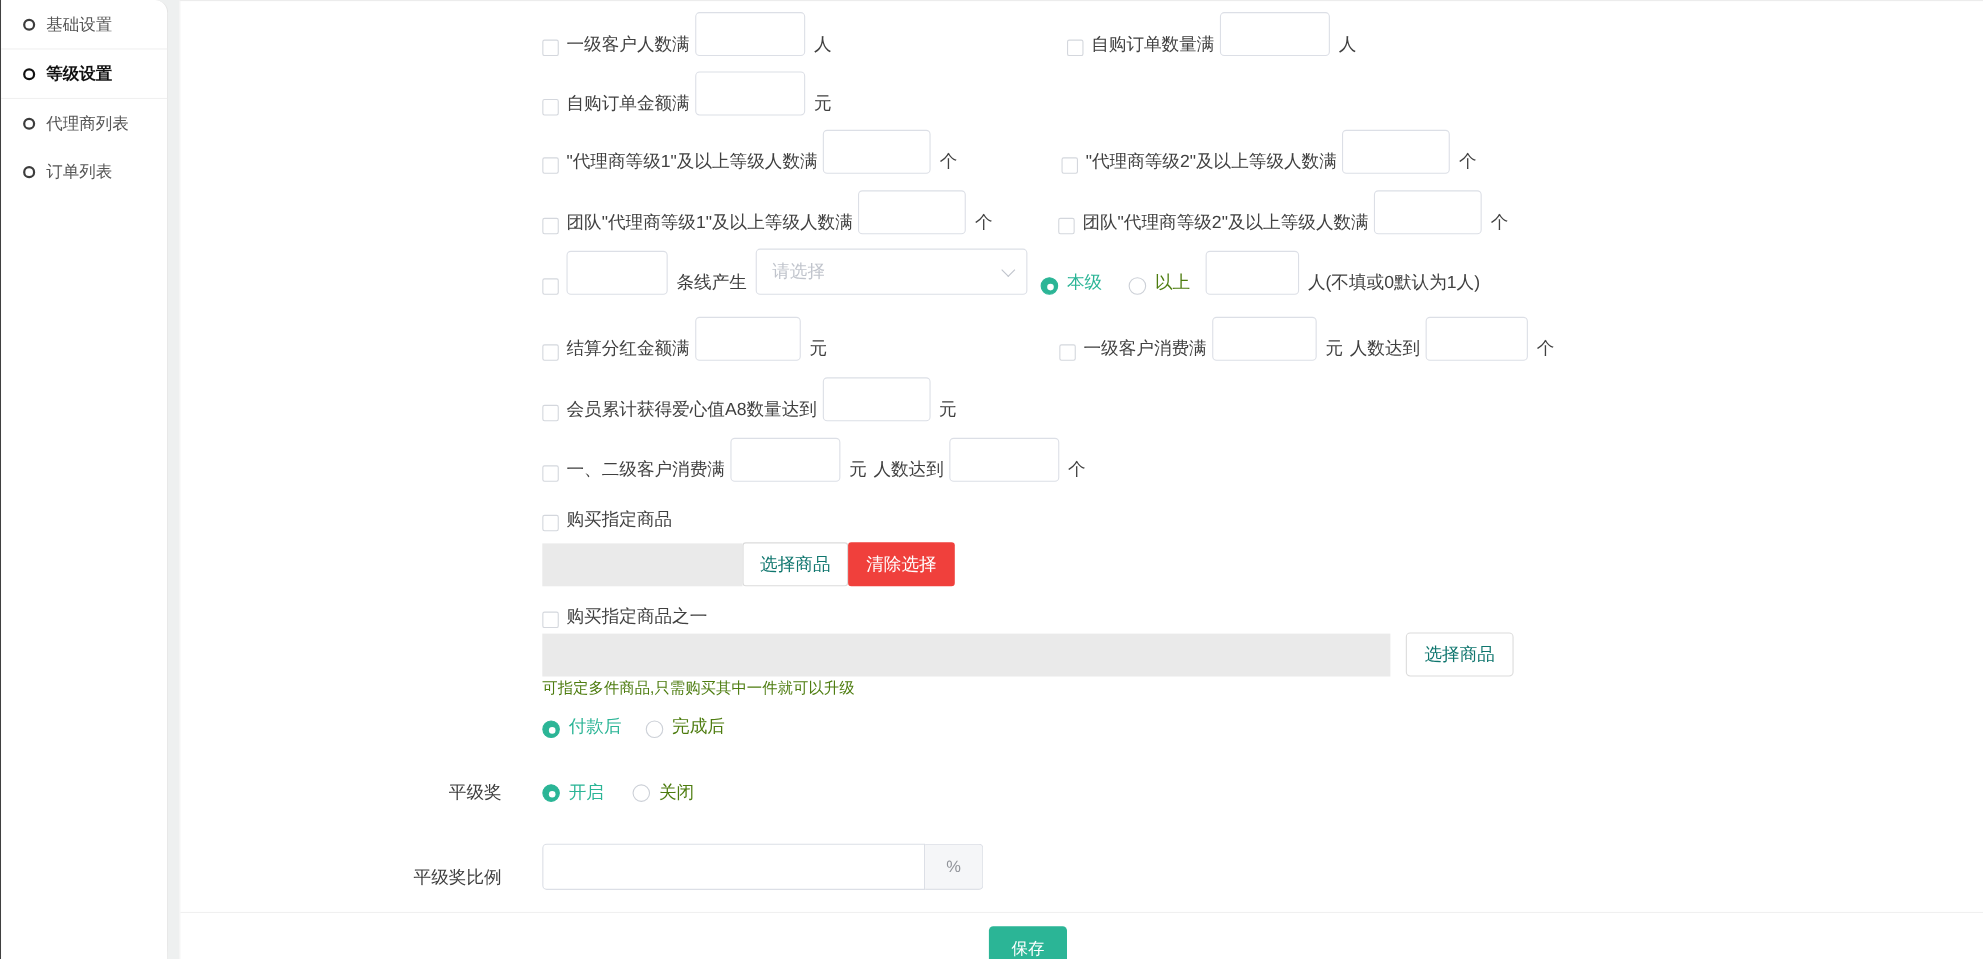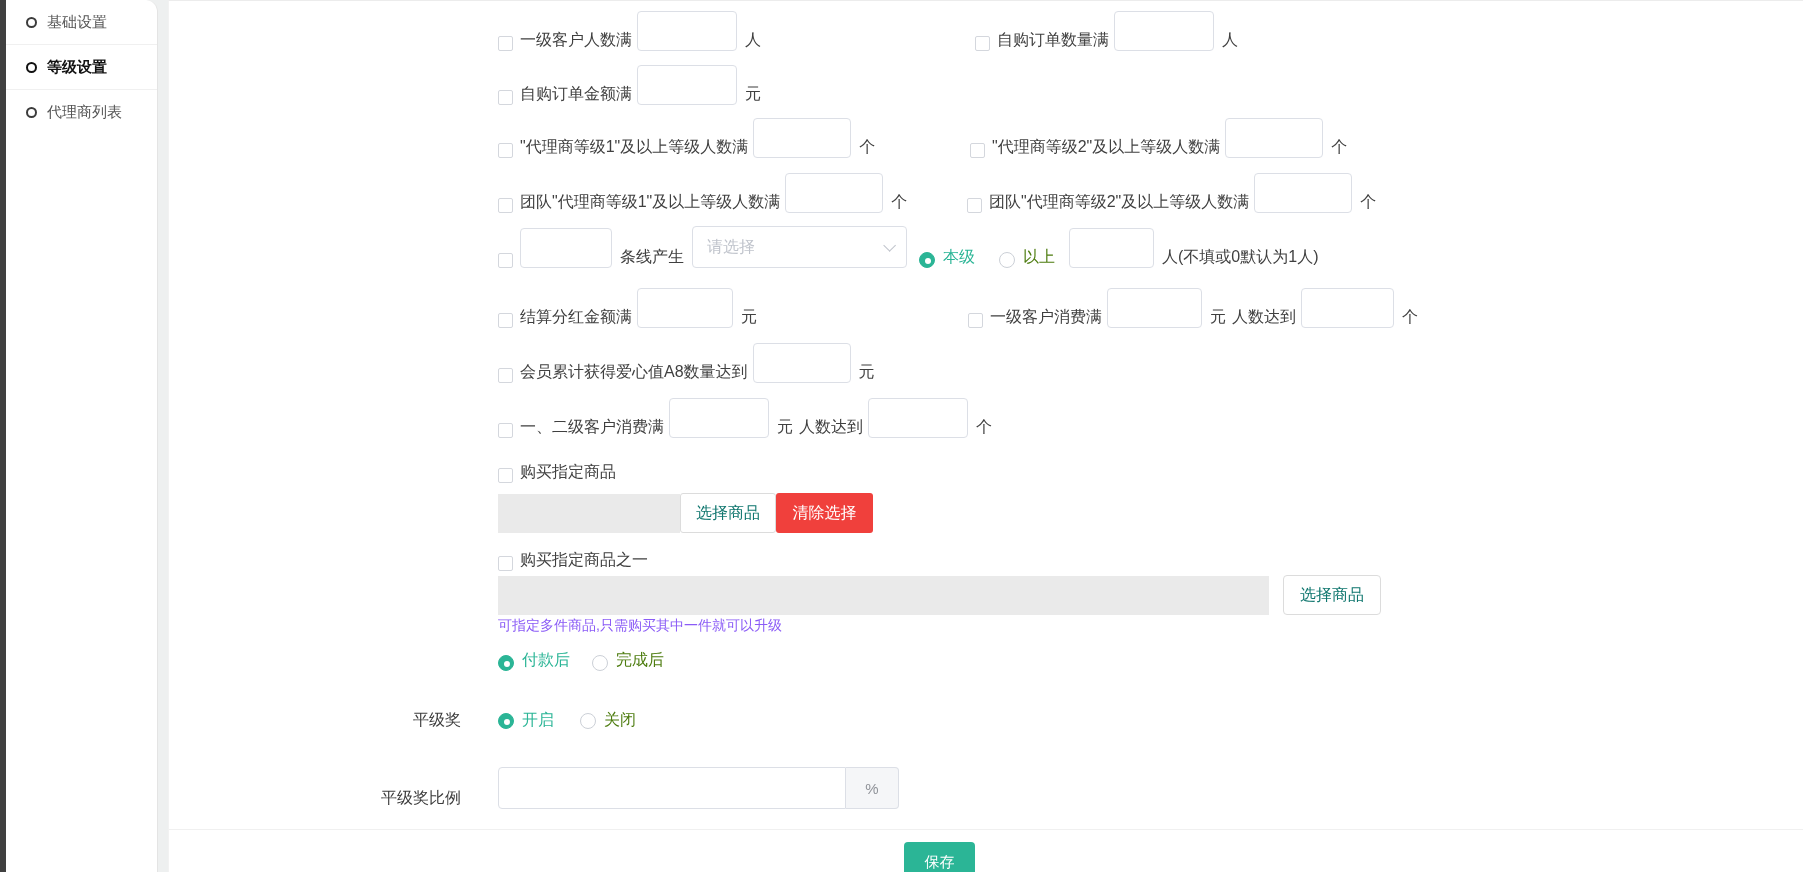--- a/index.html
+++ b/index.html
@@ -3,21 +3,21 @@
 <meta charset="utf-8">
 <style>
   * { box-sizing: border-box; margin: 0; padding: 0; }
   html,body { width:1803px; height:872px; }
   body {
     font-family: "Liberation Sans", "DejaVu Sans", sans-serif;
     background: #eef0f0;
     color: #404040;
     overflow: hidden;
   }
-  .page { position: relative; width: 1803px; height: 872px; border-left:6px solid #404040; }
+  .page { position: relative; width: 1803px; height: 872px; border-left:1px solid #404040; }
 
   
   .sidebar {
     position: absolute; left: 0; top: 0; width: 152px; height: 872px;
     background: #fff; border-right: 1px solid #e4e4e4; border-radius: 0 12px 0 0;
   }
   .side-item {
     display: flex; align-items: center; height: 44px; padding-left: 20px; gap: 10px;
     font-size: 15px; color: #555; cursor: pointer; white-space: nowrap;
   }
@@ -41,21 +41,21 @@
   }
   .num-input {
     height: 40px; border: 1px solid #dcdfe6; border-radius: 4px; background: #fff;
     margin-left: 5px; outline: none; padding: 0 10px; font-size: 16px;
     font-family: inherit; color: #404040;
   }
   .suffix { margin-left: 8px; }
   .mid-label { margin-left: 8px; }
 
   .select {
-    width: 215px; height: 42px; border: 1px solid #dcdfe6; border-radius: 4px;
+    width: 247px; height: 42px; border: 1px solid #dcdfe6; border-radius: 4px;
     background: #fff; display: flex; align-items: center; justify-content: space-between;
     padding: 0 14px; margin-left: 8px; cursor: pointer;
   }
   .select-placeholder { color: #c0c4cc; font-size: 16px; }
   .caret-down {
     width: 9px; height: 9px; border-right: 1px solid #c0c4cc; border-bottom: 1px solid #c0c4cc;
     transform: rotate(45deg) translateY(-3px); flex: none;
   }
 
   .radio {
@@ -72,21 +72,21 @@
   .radio-gap { margin-left: 24px; }
 
   .gray-box { background: #eaeaea; height: 39px; flex: none; }
   .btn {
     height: 40px; display: flex; align-items: center; justify-content: center;
     font-size: 16px; cursor: pointer; flex: none;
   }
   .btn-white { background: #fff; border: 1px solid #dcdcdc; color: #0f766e; border-radius: 3px; }
   .btn-red { background: var(--danger); color: #fff; border-radius: 3px; }
 
-  .hint { font-size: 14px; color: #8b5cf6; }
+  .hint { font-size: 14px; color: #4d7c0f; }
 
   .form-label { width: 292px; text-align: right; flex: none; color: #3c3c3c; }
   .after-label { margin-left: 37px; display: flex; align-items: center; }
 
   .ratio-group { display: flex; align-items: stretch; margin-left: 37px; }
   .ratio-input {
     width: 348px; height: 42px; border: 1px solid #dcdfe6; border-radius: 4px 0 0 4px;
     outline: none; padding: 0 12px; font-size: 16px; font-family: inherit;
   }
   .ratio-addon {
@@ -114,20 +114,24 @@
     </div>
     <div class="side-divider"></div>
     <div class="side-item active">
       <span class="circle-icon"></span>
       <span class="side-label">等级设置</span>
     </div>
     <div class="side-divider"></div>
     <div class="side-item">
       <span class="circle-icon"></span>
       <span class="side-label">代理商列表</span>
+    </div>
+    <div class="side-item">
+      <span class="circle-icon"></span>
+      <span class="side-label">订单列表</span>
     </div>
   </aside>
 
   <main class="main">
 
     <div class="cell" style="top:8px;left:329px">
       <span class="checkbox"></span>
       <span>一级客户人数满</span>
       <input class="num-input" style="width: 100px;" value="">
       <span class="suffix">人</span>

